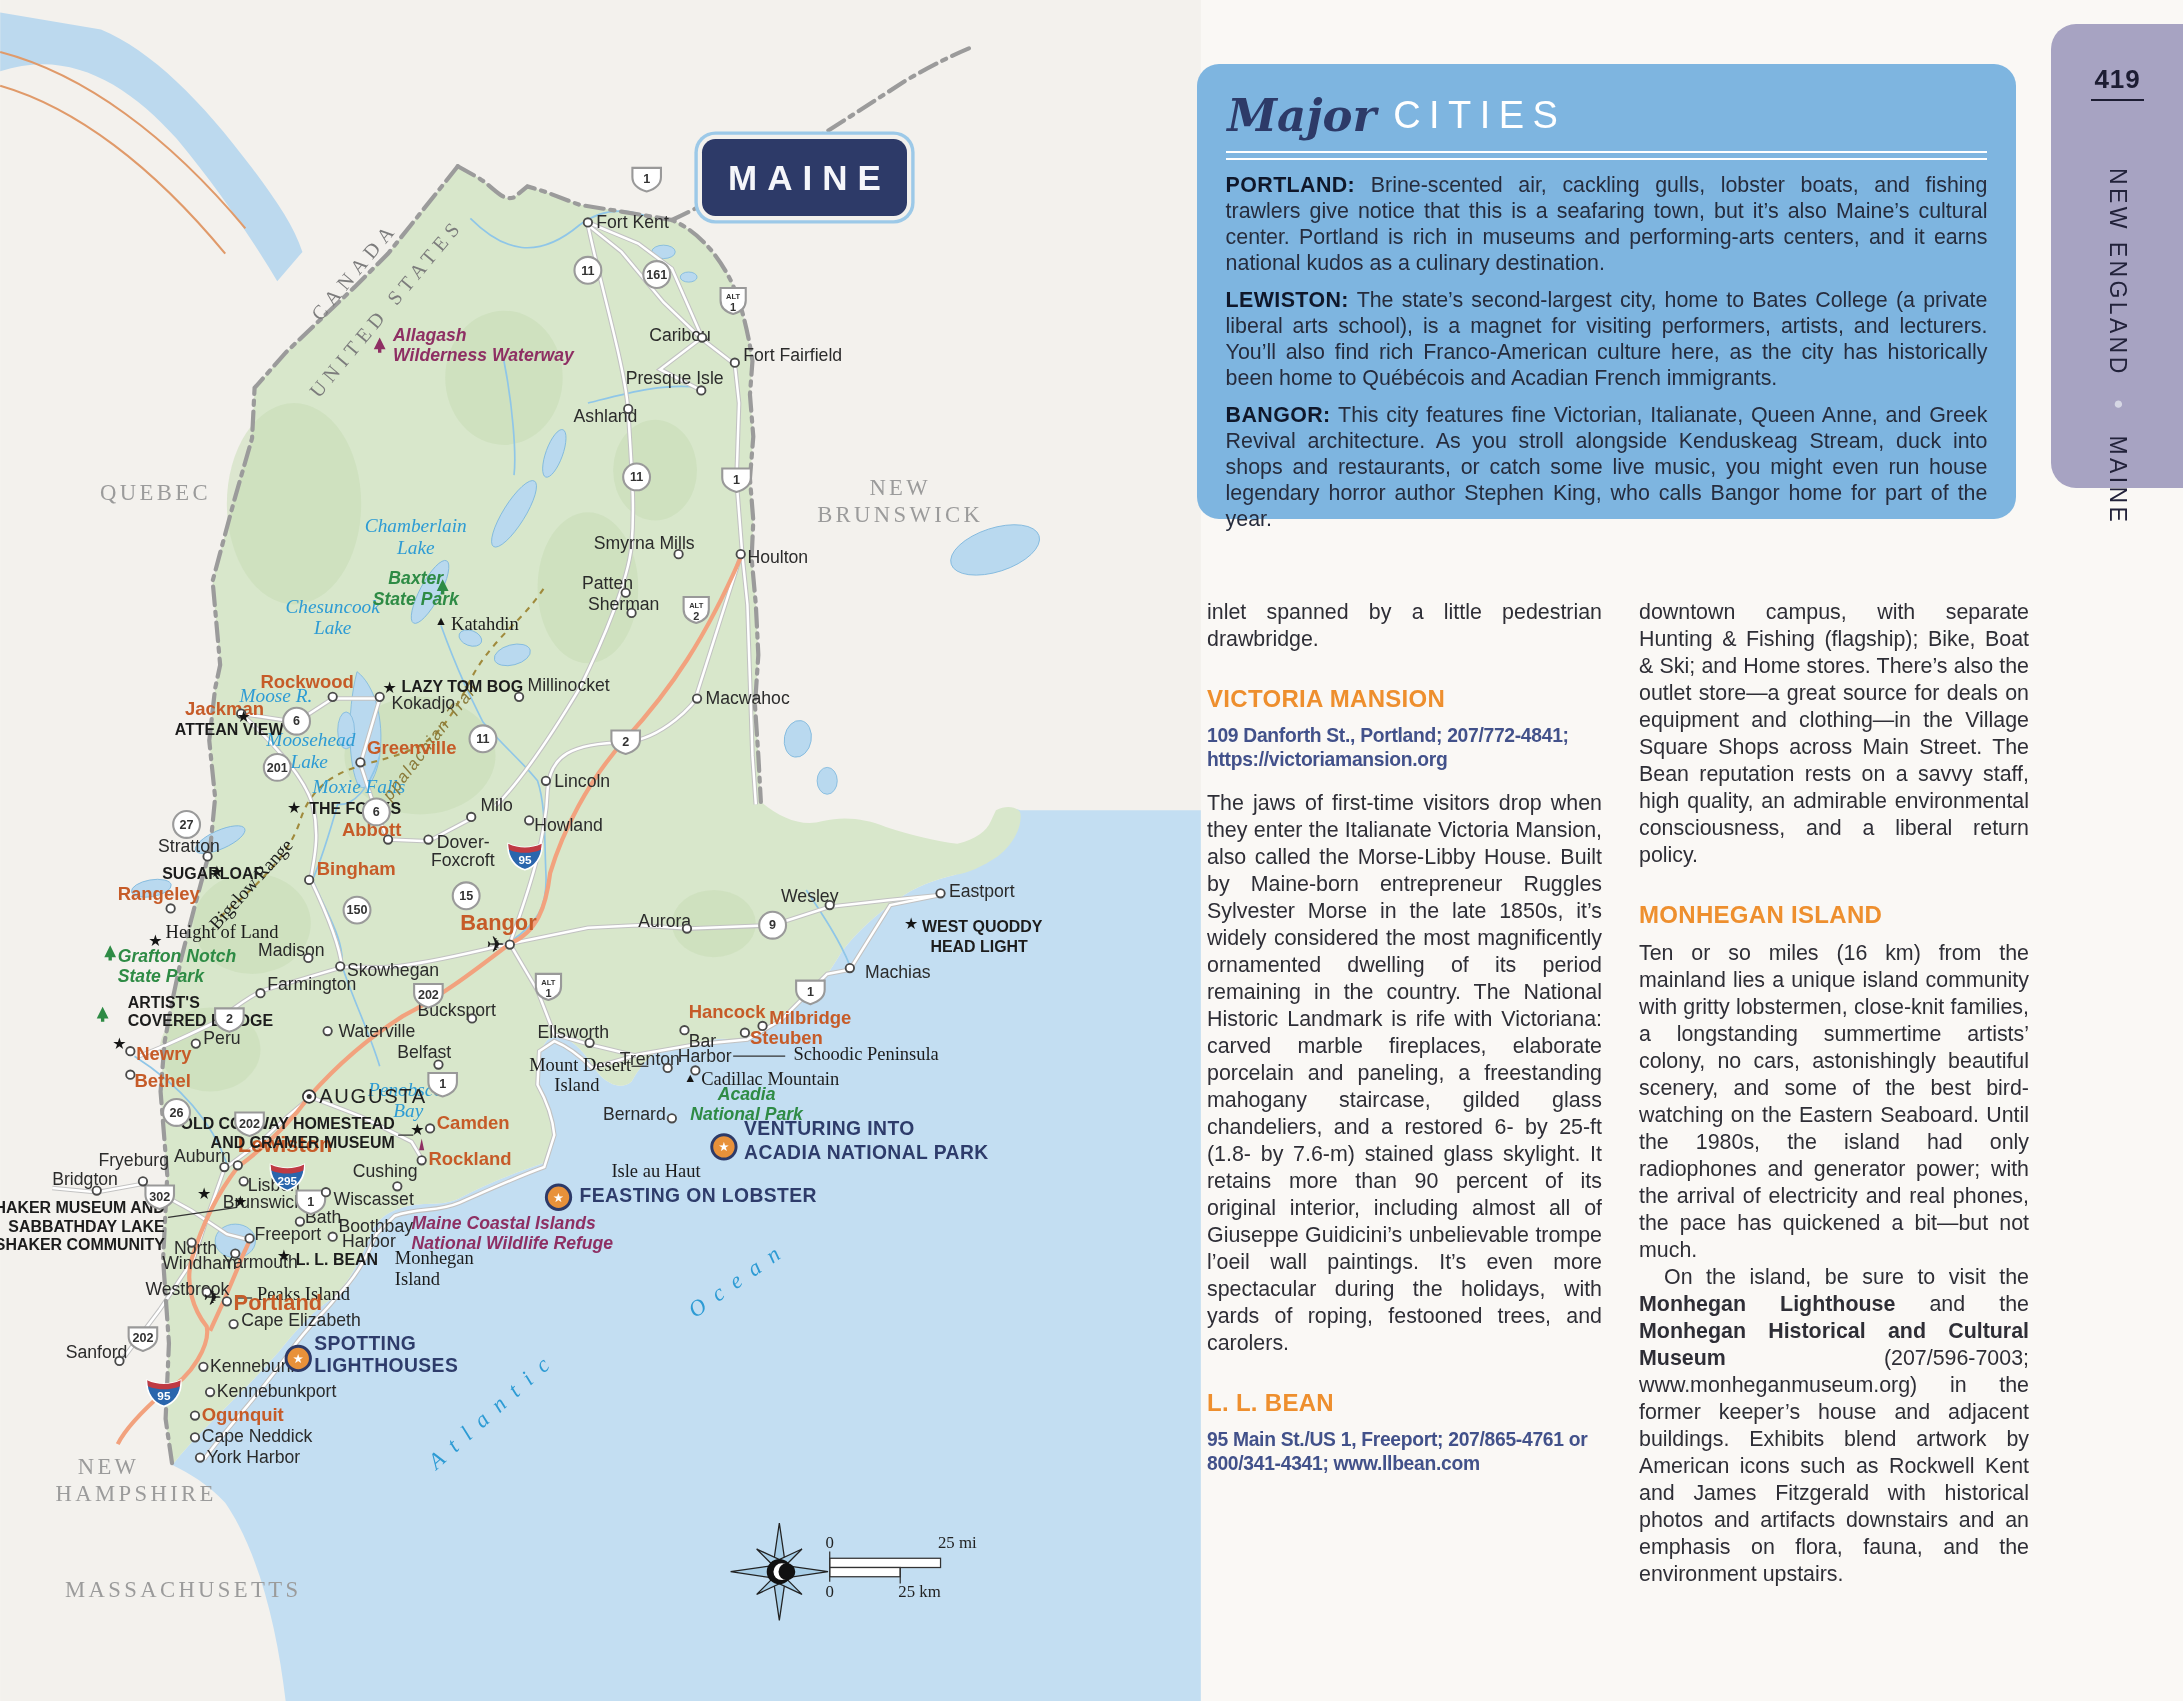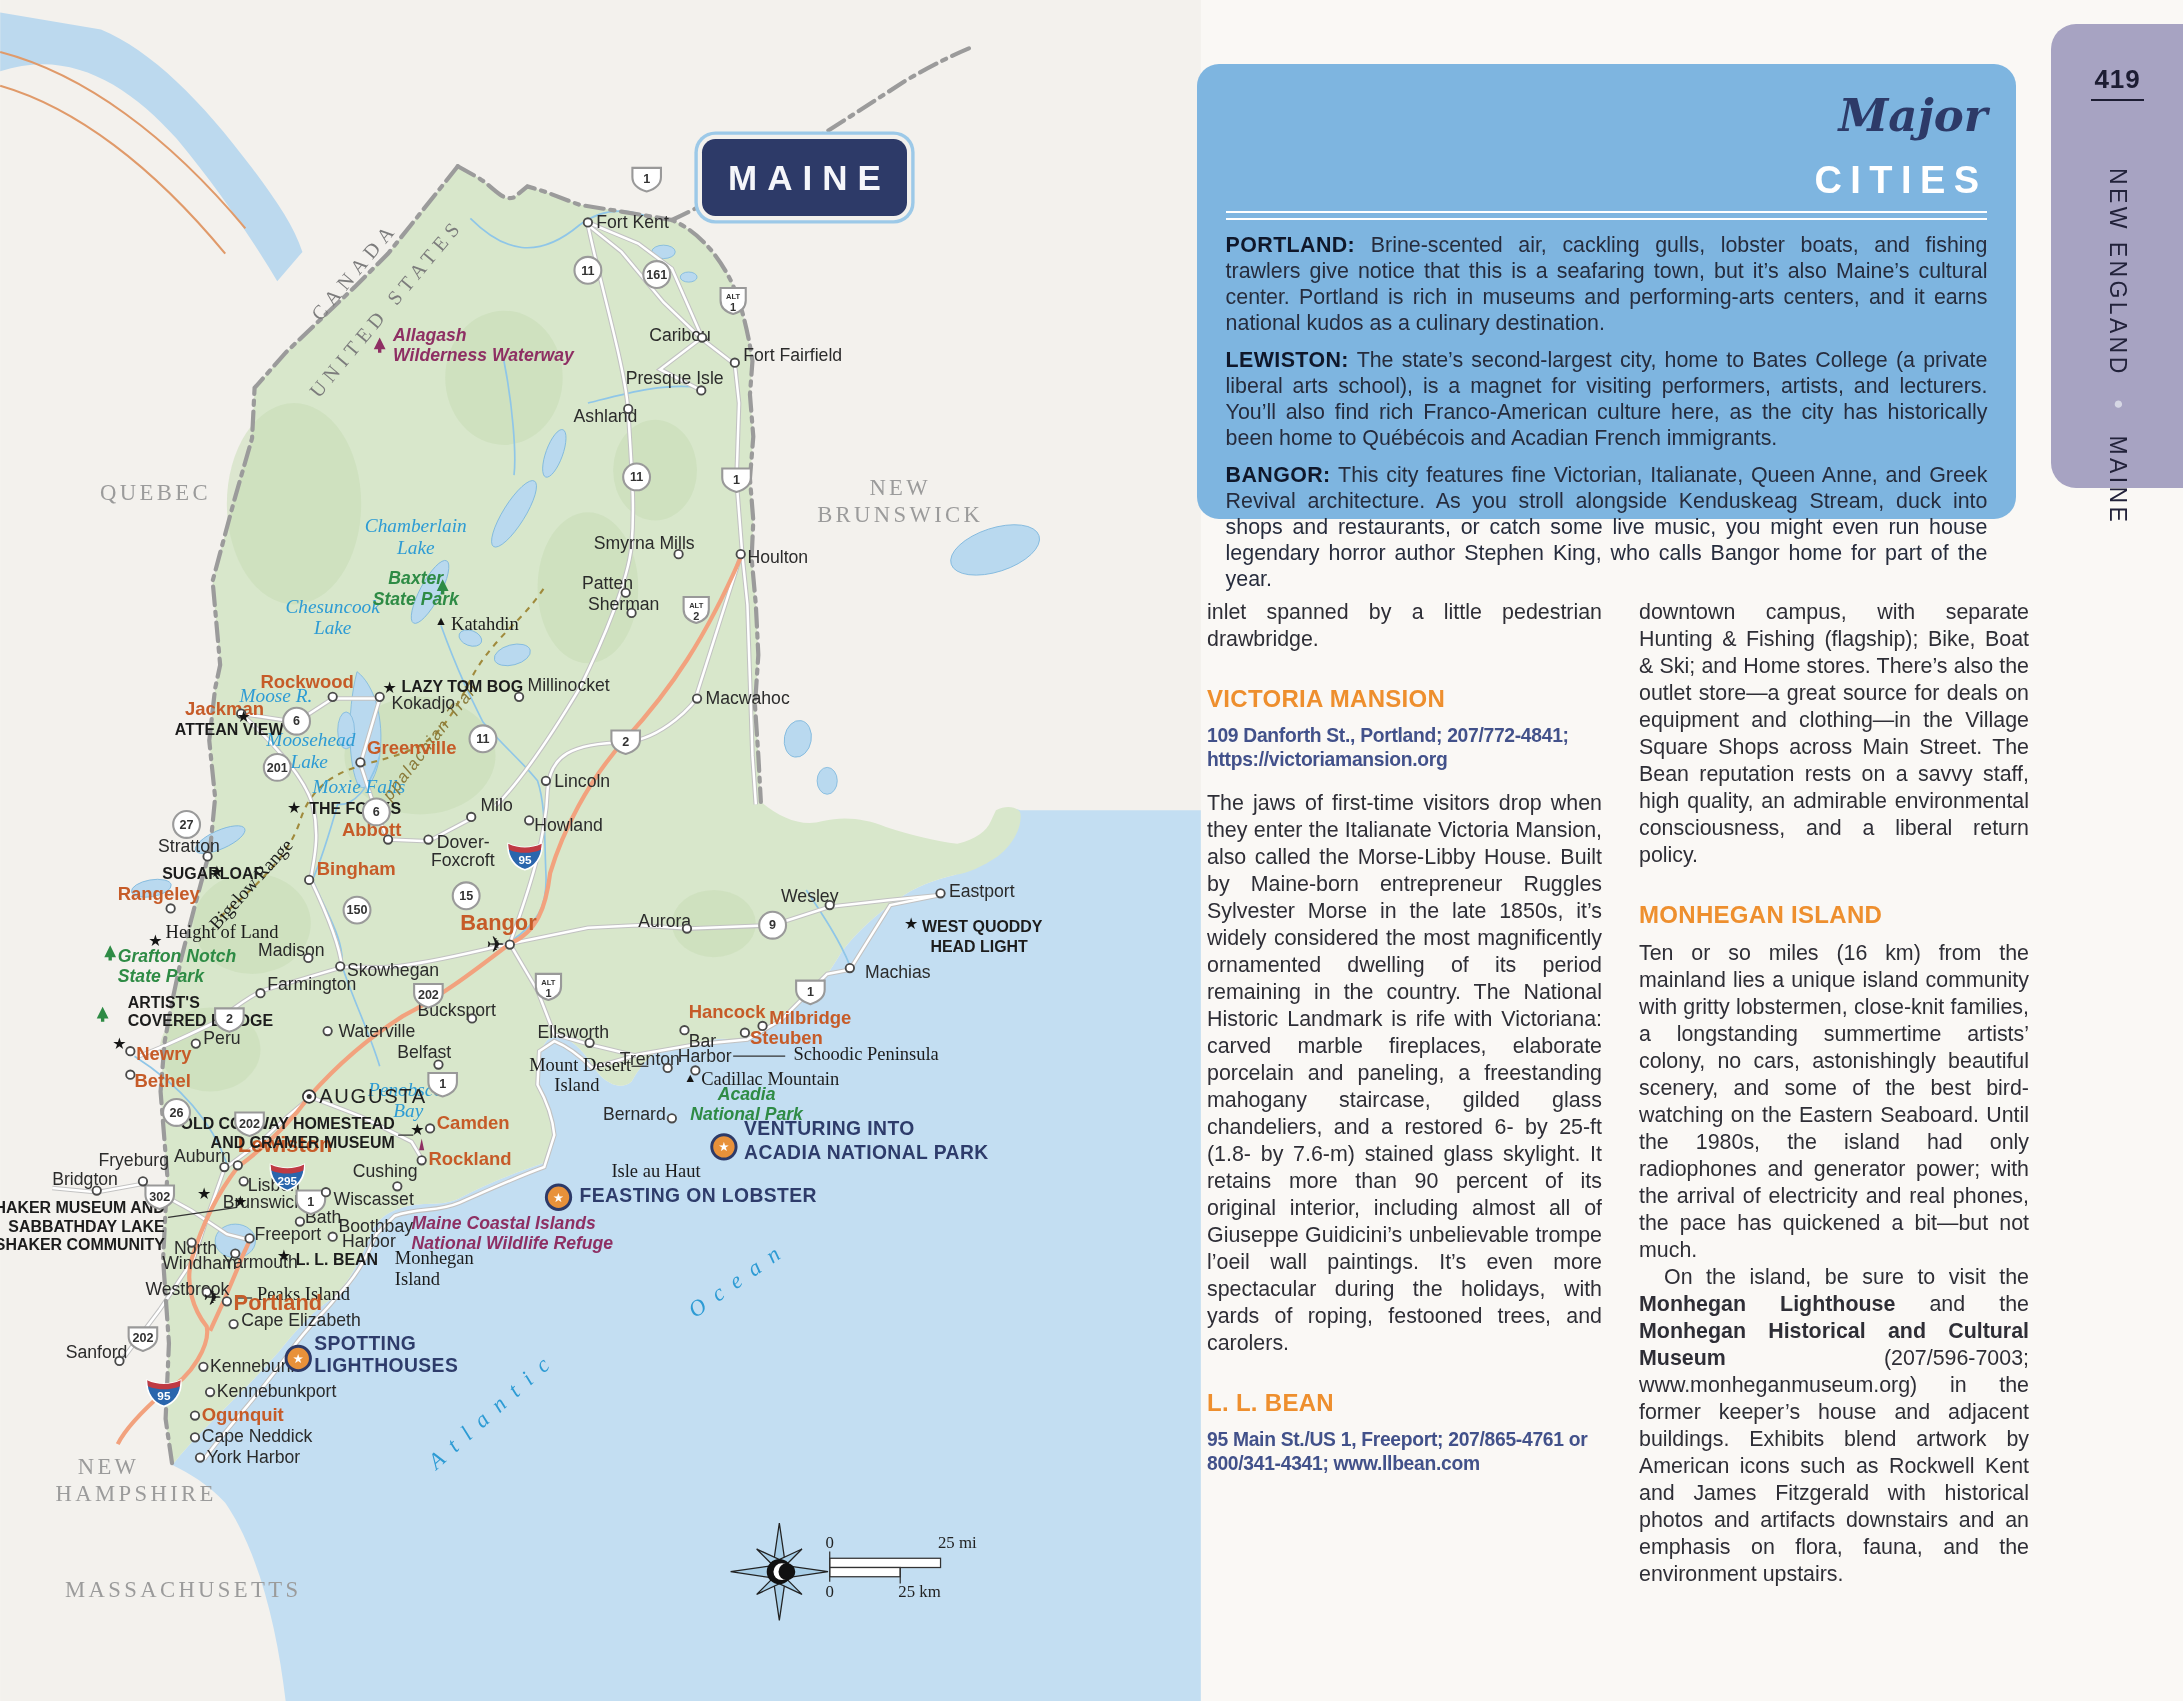--- a/index.html
+++ b/index.html
@@ -31,23 +31,23 @@
   .ml-callout{font-size:23px;font-weight:bold;fill:#2e3c6b;letter-spacing:.5px;}
   .shield-num{font-size:15px;font-weight:bold;fill:#333;}
   .shield-num-s{font-size:13px;font-weight:bold;fill:#333;}
   .shield-alt{font-size:9px;font-weight:bold;fill:#333;}
   .shield-i-num{font-size:14px;font-weight:bold;fill:#fff;}
   .scale-txt{font-family:"Liberation Serif",serif;font-size:20px;fill:#222;}
 
   
   .cities-box{position:absolute;left:1197px;top:64px;width:819px;height:455px;background:#7eb5e0;border-radius:22px;
      padding:22px 28.6px;box-sizing:border-box;}
-  .cities-title{display:flex;align-items:flex-end;gap:17px;margin:3.4px 0 8.4px 1.7px;flex-direction:column;}
+  .cities-title{display:flex;align-items:center;gap:17px;margin:3.4px 0 8.4px 1.7px;}
   .title-script{font-family:"DejaVu Serif",serif;font-style:italic;font-weight:bold;font-size:45px;color:#2d3a68;}
-  .title-caps{font-size:38px;font-weight:bold;color:#ffffff;letter-spacing:8.4px;}
+  .title-caps{font-size:38px;font-weight:normal;color:#ffffff;letter-spacing:8.4px;}
   .double-rule{height:5px;border-top:2.5px solid #fff;border-bottom:2.5px solid #fff;margin:5px 0 11.8px 0;}
   .cities-box p{margin:0 0 11px 0;font-size:21.4px;line-height:26px;color:#262c3d;text-align:justify;}
   .city-name{color:#0f172a;font-weight:bold;letter-spacing:0.4px;}
 
   .col{position:absolute;top:599px;font-size:21.4px;line-height:27px;color:#2e2e36;text-align:justify;}
   #col-left{left:1207px;width:395px;}
   #col-right{left:1639px;width:390px;}
   .col p{margin:0;}
   .col .indent{text-indent:25px;}
   .sec-head{font-size:24px;font-weight:bold;color:#ee8f2e;letter-spacing:0.3px;margin:32px 0 11.8px 0;text-align:left;}

